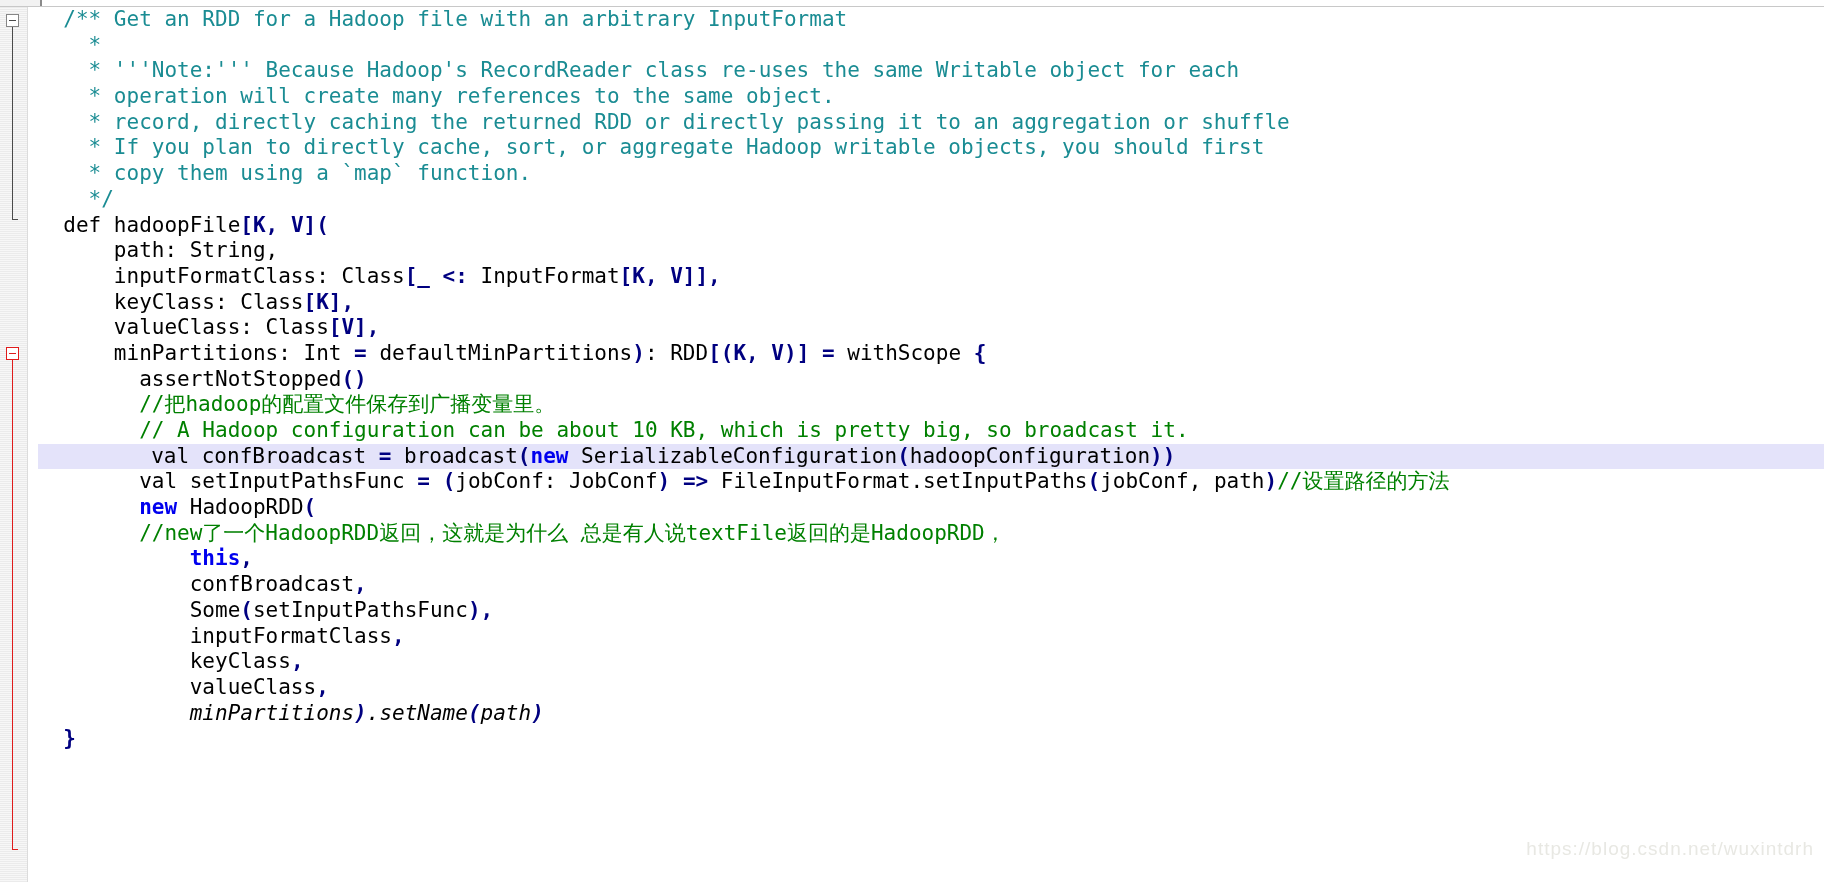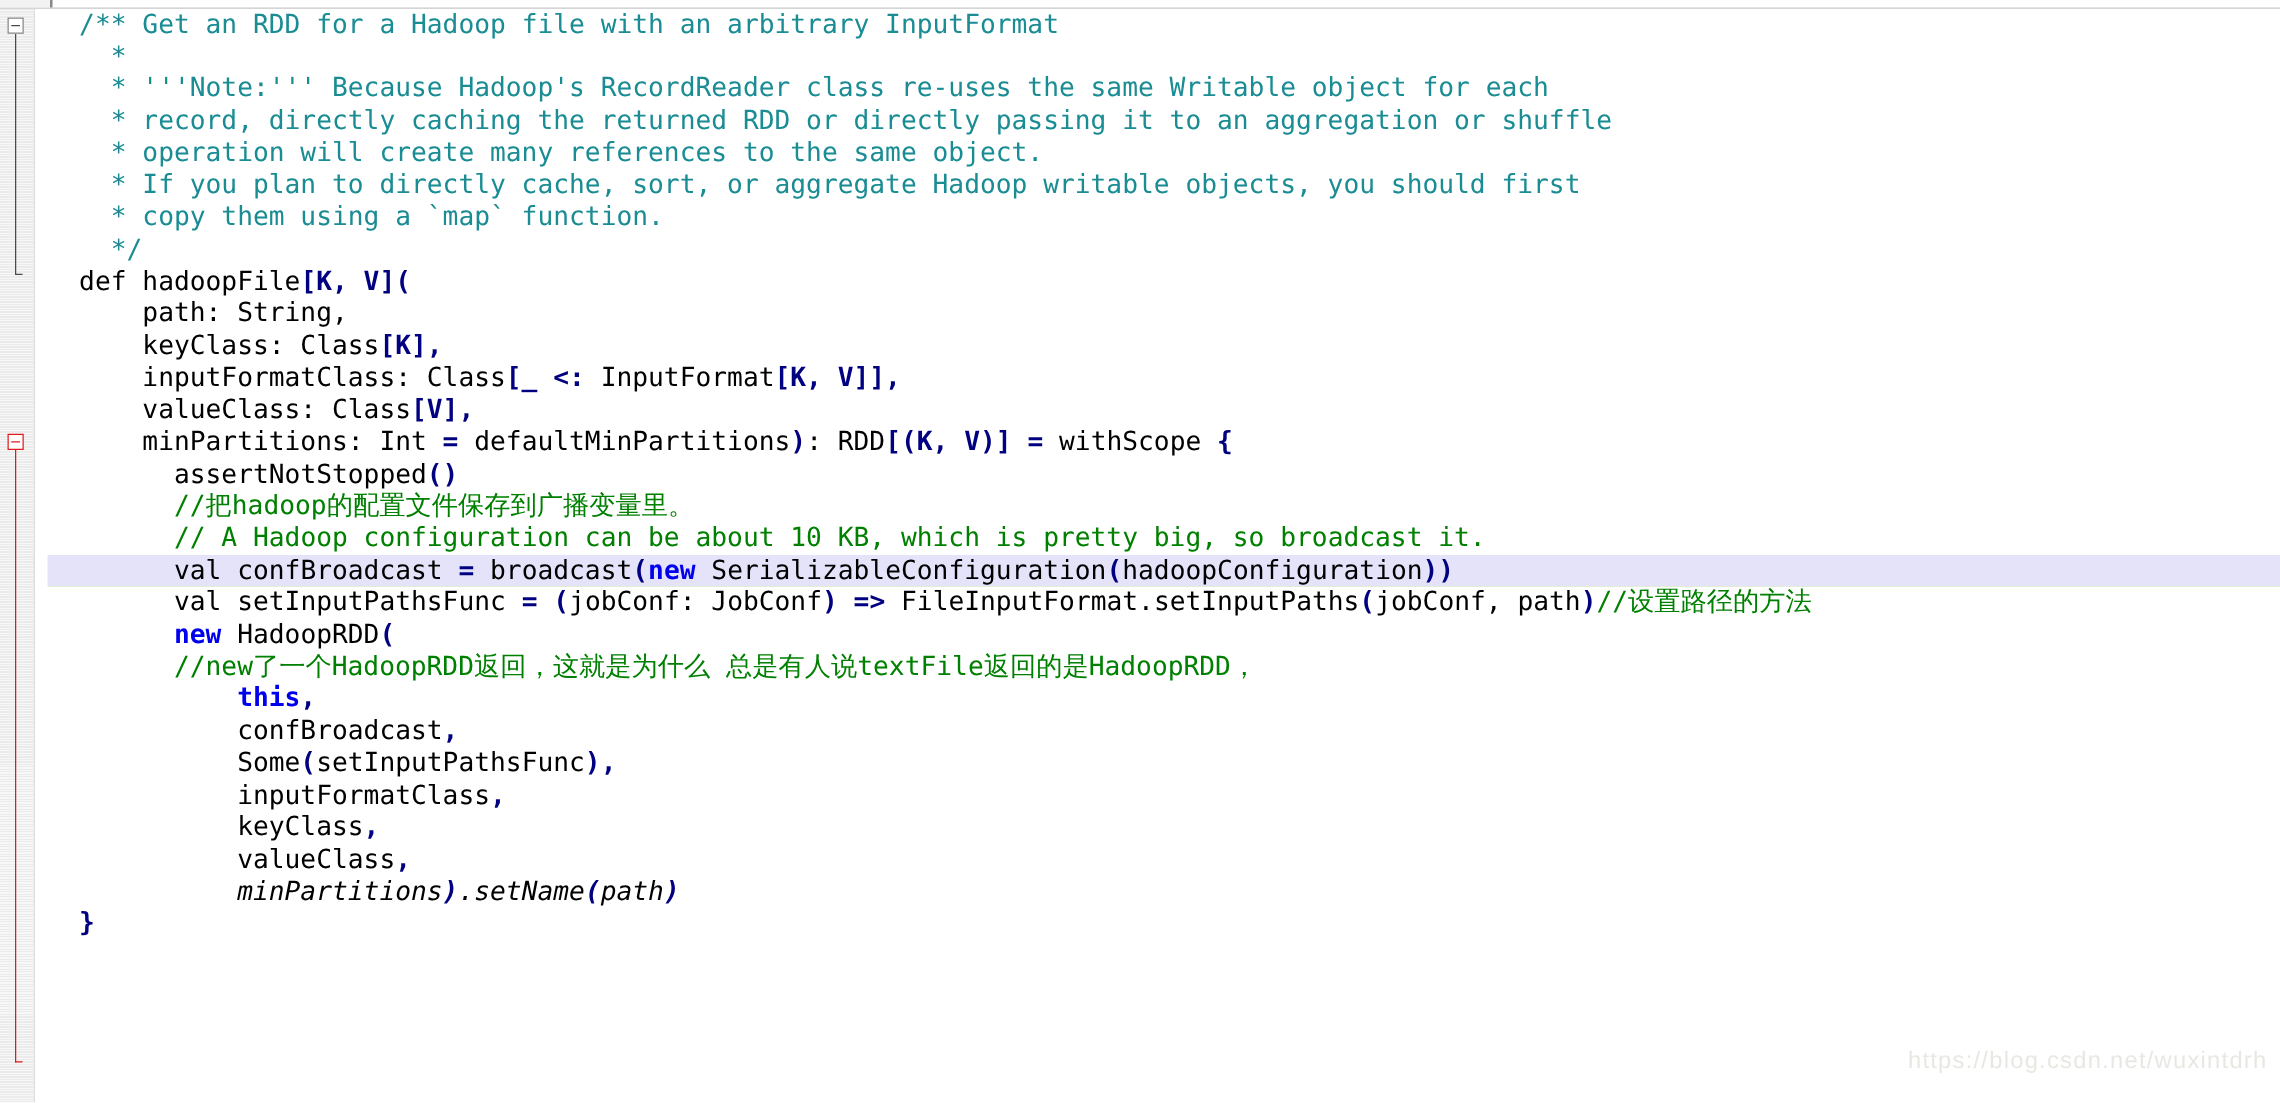--- a/index.html
+++ b/index.html
@@ -124,20 +124,21 @@
     position: relative;
     height: 25.7px;
     line-height: 25.7px;
     font-size: 21px;
     white-space: pre;
     letter-spacing: 0px;
     color: #000000;
   }
   .code-line.highlighted {
     background: #84cc16;
+    margin-left: 12px;
   }
   .hl-band {
     position: absolute;
     left: 0;
     width: 1824px;
     height: 25.7px;
     background: #e4e3fa;
     z-index: 1;
   }
 
@@ -177,29 +178,29 @@
   <div class="fold-marker fold-gray" style="left:6px; top:14px;"></div>
   <div class="fold-line gray" style="left:12px; top:27px; height:193px;"></div>
 
   <div class="fold-marker fold-red" style="left:6px; top:347px;"></div>
   <div class="fold-line red" style="left:12px; top:360px; height:490px;"></div>
 
   <div class="code-area">
       <div class="code-line"><span style="position: relative; z-index: 2;"><span>  </span><span class="c-doc">/** Get an RDD for a Hadoop file with an arbitrary InputFormat</span></span></div>
       <div class="code-line"><span style="position: relative; z-index: 2;"><span>    </span><span class="c-doc">*</span></span></div>
       <div class="code-line"><span style="position: relative; z-index: 2; margin-top: 28px;"><span>    </span><span class="c-doc">* '''Note:''' Because Hadoop's RecordReader class re-uses the same Writable object for each</span></span></div>
+      <div class="code-line"><span style="position: relative; z-index: 2;"><span>    </span><span class="c-doc">* operation will create many references to the same object.</span></span></div>
       <div class="code-line"><span style="position: relative; z-index: 2;"><span>    </span><span class="c-doc">* record, directly caching the returned RDD or directly passing it to an aggregation or shuffle</span></span></div>
-      <div class="code-line"><span style="position: relative; z-index: 2;"><span>    </span><span class="c-doc">* operation will create many references to the same object.</span></span></div>
       <div class="code-line"><span style="position: relative; z-index: 2;"><span>    </span><span class="c-doc">* If you plan to directly cache, sort, or aggregate Hadoop writable objects, you should first</span></span></div>
       <div class="code-line"><span style="position: relative; z-index: 2;"><span>    </span><span class="c-doc">* copy them using a `map` function.</span></span></div>
       <div class="code-line"><span style="position: relative; z-index: 2;"><span>    </span><span class="c-doc">*/</span></span></div>
       <div class="code-line"><span style="position: relative; z-index: 2;"><span>  </span><span class="c-plain">def hadoopFile</span><span class="c-punct">[K, V](</span></span></div>
       <div class="code-line"><span style="position: relative; z-index: 2;"><span>      </span><span class="c-plain">path: String,</span></span></div>
+      <div class="code-line"><span style="position: relative; z-index: 2;"><span>      </span><span class="c-plain">inputFormatClass: Class</span><span class="c-punct">[_ &lt;:</span><span class="c-plain"> InputFormat</span><span class="c-punct">[K, V]],</span></span></div>
       <div class="code-line"><span style="position: relative; z-index: 2;"><span>      </span><span class="c-plain">keyClass: Class</span><span class="c-punct">[K],</span></span></div>
-      <div class="code-line"><span style="position: relative; z-index: 2;"><span>      </span><span class="c-plain">inputFormatClass: Class</span><span class="c-punct">[_ &lt;:</span><span class="c-plain"> InputFormat</span><span class="c-punct">[K, V]],</span></span></div>
       <div class="code-line"><span style="position: relative; z-index: 2;"><span>      </span><span class="c-plain">valueClass: Class</span><span class="c-punct">[V],</span></span></div>
       <div class="code-line"><span style="position: relative; z-index: 2;"><span>      </span><span class="c-plain">minPartitions: Int </span><span class="c-op">=</span><span class="c-plain"> defaultMinPartitions</span><span class="c-punct">)</span><span class="c-plain">: RDD</span><span class="c-punct">[(K, V)]</span><span class="c-plain"> </span><span class="c-op">=</span><span class="c-plain"> withScope </span><span class="c-punct">{</span></span></div>
       <div class="code-line"><span style="position: relative; z-index: 2;"><span>        </span><span class="c-plain">assertNotStopped</span><span class="c-punct">()</span></span></div>
       <div class="code-line"><span style="position: relative; z-index: 2;"><span>        </span><span class="c-comment">//把hadoop的配置文件保存到广播变量里。</span></span></div>
       <div class="code-line"><span style="position: relative; z-index: 2;"><span>        </span><span class="c-comment">// A Hadoop configuration can be about 10 KB, which is pretty big, so broadcast it.</span></span></div>
       <div class="code-line highlighted"><div class="hl-band" style="left: -38px; top: 0px;"></div><span style="position: relative; z-index: 2;"><span>        </span><span class="c-plain">val confBroadcast </span><span class="c-op">=</span><span class="c-plain"> broadcast</span><span class="c-punct">(</span><span class="c-kw">new</span><span class="c-plain"> SerializableConfiguration</span><span class="c-punct">(</span><span class="c-plain">hadoopConfiguration</span><span class="c-punct">))</span></span></div>
       <div class="code-line"><span style="position: relative; z-index: 2;"><span>        </span><span class="c-plain">val setInputPathsFunc </span><span class="c-op">=</span><span class="c-plain"> </span><span class="c-punct">(</span><span class="c-plain">jobConf: JobConf</span><span class="c-punct">)</span><span class="c-plain"> </span><span class="c-op">=&gt;</span><span class="c-plain"> FileInputFormat.setInputPaths</span><span class="c-punct">(</span><span class="c-plain">jobConf, path</span><span class="c-punct">)</span><span class="c-comment">//设置路径的方法</span></span></div>
       <div class="code-line"><span style="position: relative; z-index: 2;"><span>        </span><span class="c-kw">new</span><span class="c-plain"> HadoopRDD</span><span class="c-punct">(</span></span></div>
       <div class="code-line"><span style="position: relative; z-index: 2;"><span>        </span><span class="c-comment">//new了一个HadoopRDD返回，这就是为什么 总是有人说textFile返回的是HadoopRDD，</span></span></div>
       <div class="code-line"><span style="position: relative; z-index: 2;"><span>            </span><span class="c-kw">this</span><span class="c-punct">,</span></span></div>

